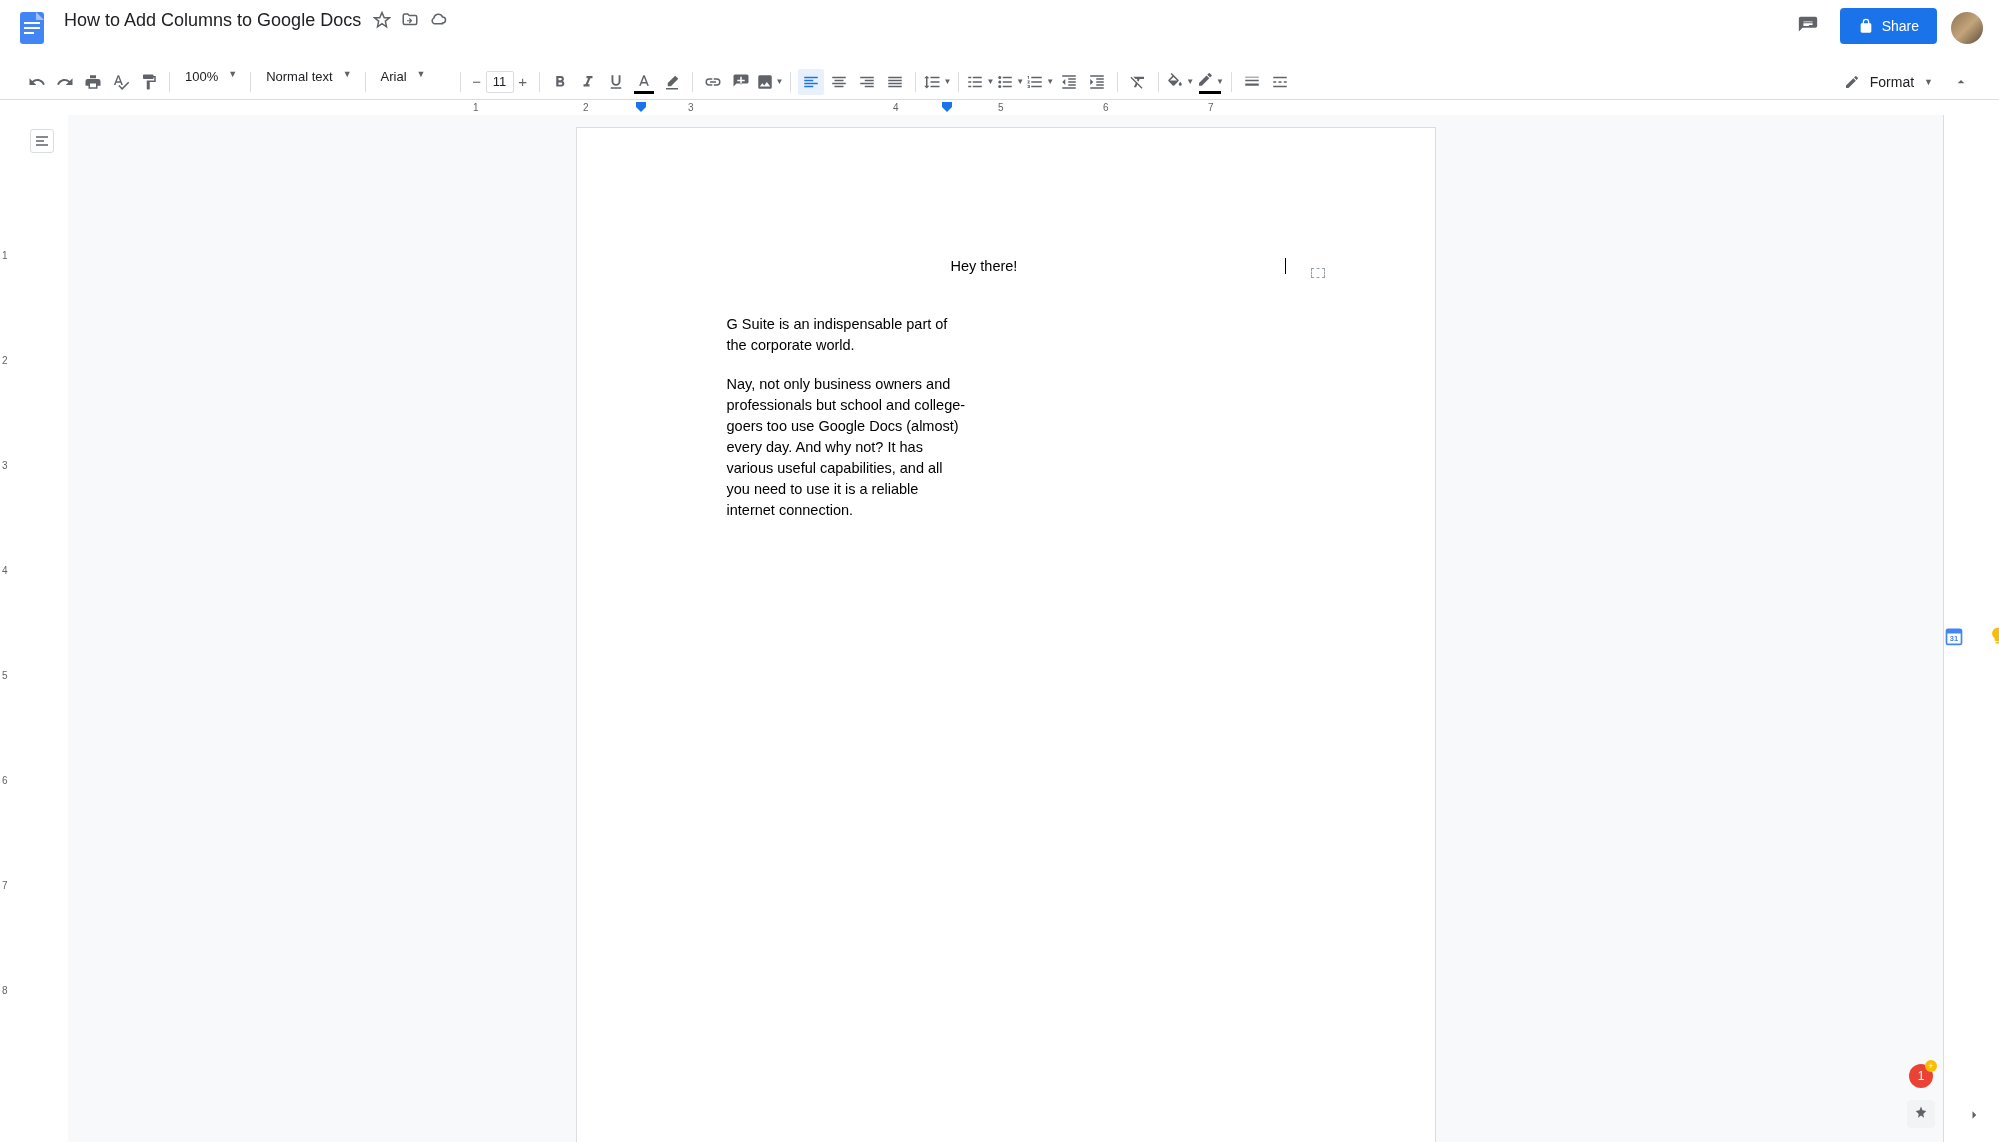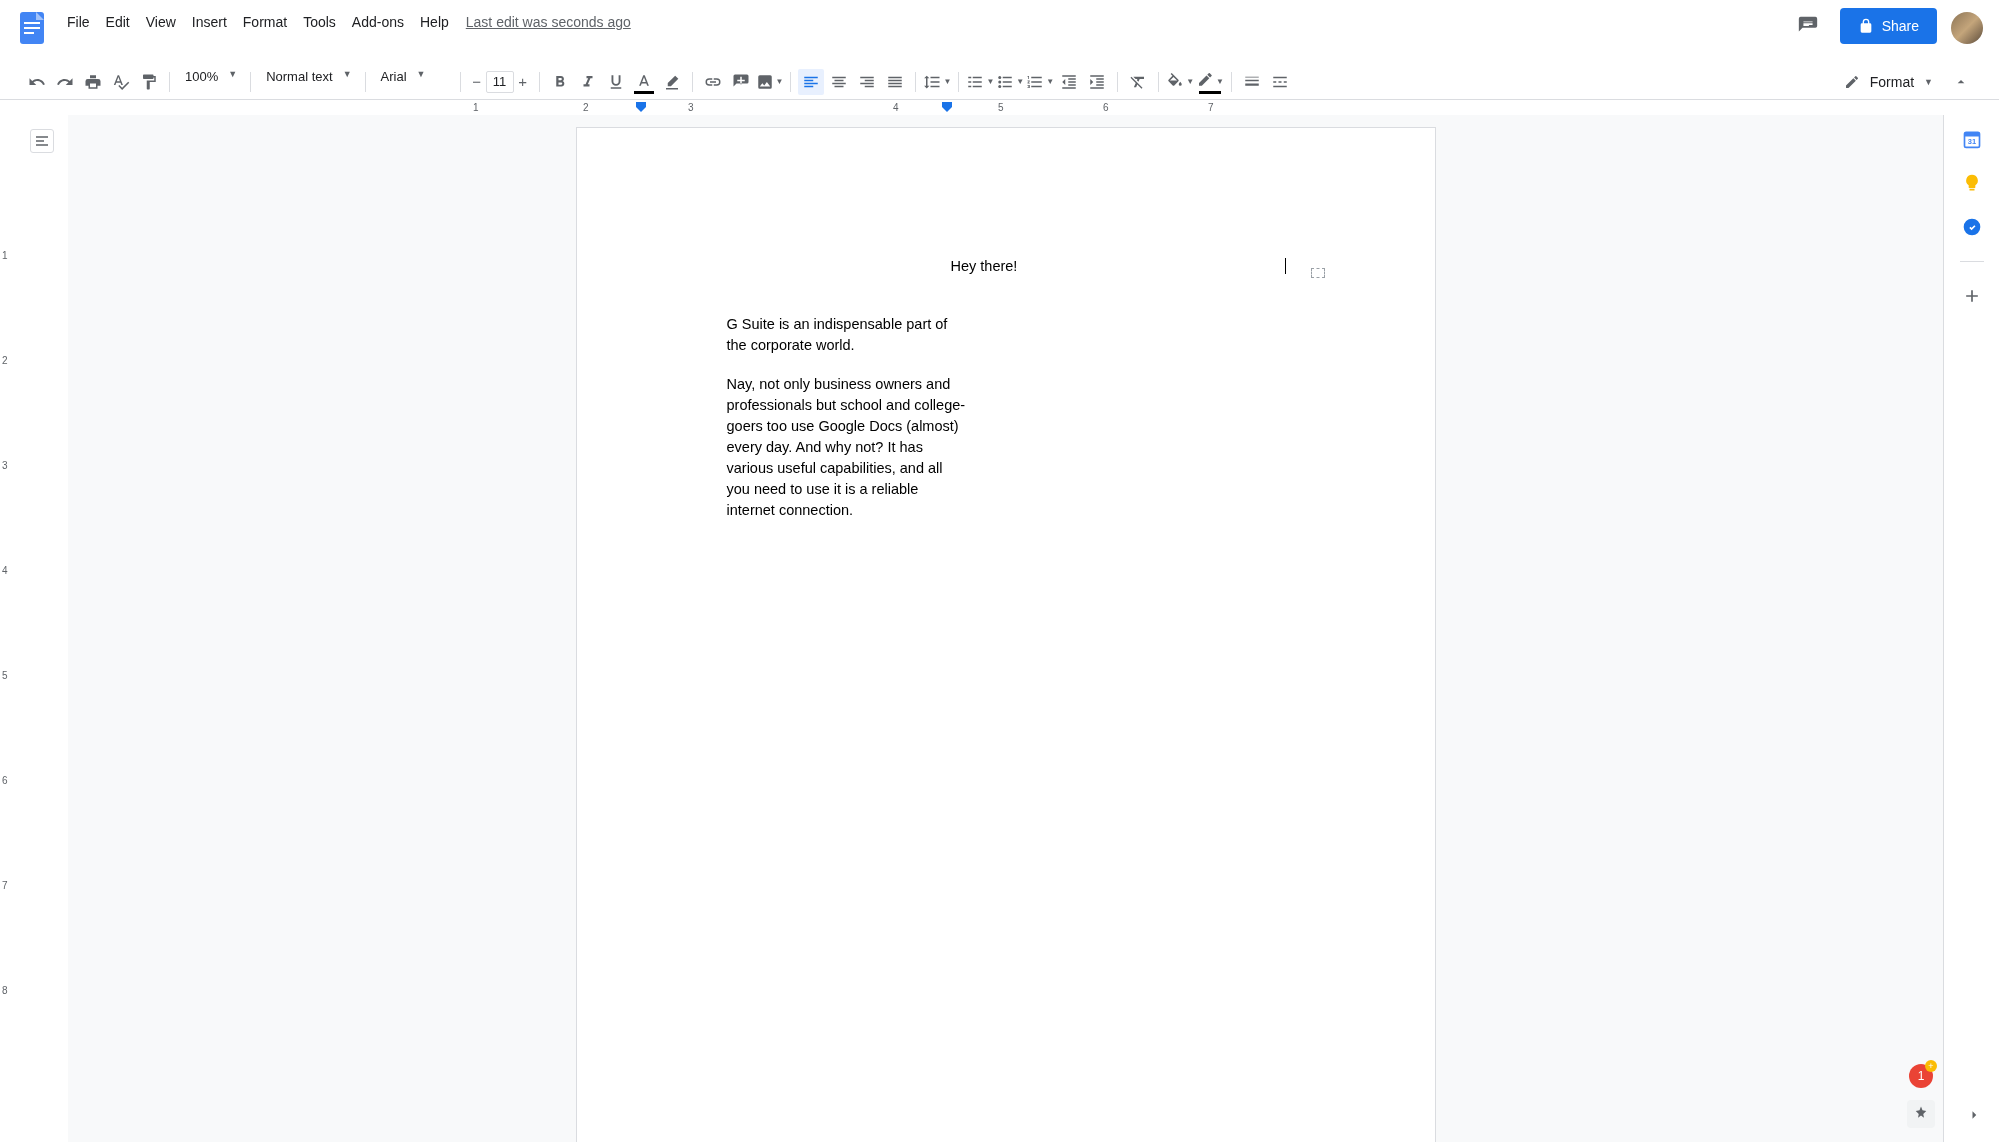--- a/index.html
+++ b/index.html
@@ -54,21 +54,21 @@
 .vruler-tick { position: absolute; left: 2px; color: #5f6368; font-size: 10px; }
 
 .canvas-area { flex: 1; background: #f8f9fa; overflow: auto; position: relative; }
 .page { width: 860px; min-height: 1115px; background: #fff; margin: 12px auto; border: 1px solid #dadce0; position: relative; padding: 130px 150px 100px 150px; }
 .col-break-indicator { position: absolute; right: 110px; top: 140px; width: 14px; height: 10px; border: 1px dashed #9aa0a6; cursor: pointer; }
 .doc-heading { font-size: 14.5px; color: #000; margin-left: 224px; margin-bottom: 40px; position: relative; }
 .doc-heading::after { content: ""; position: absolute; right: -1px; top: 0; bottom: 0; width: 1px; background: #000; }
 .doc-para { font-size: 14.5px; color: #000; line-height: 1.45; width: 240px; margin-bottom: 18px; }
 
 
-.right-panel { width: 56px; background: #fff; border-left: 1px solid #dadce0; display: flex; flex-direction: column; align-items: center; padding-top: 14px; gap: 24px; }
+.right-panel { width: 56px; background: #fff; border-left: 1px solid #dadce0; display: flex; flex-direction: row; align-items: center; padding-top: 14px; gap: 24px; }
 .rp-icon { width: 20px; height: 20px; cursor: pointer; display: flex; align-items: center; justify-content: center; }
 .rp-sep { width: 24px; height: 1px; background: #dadce0; }
 
 
 .float-bottom { position: fixed; right: 64px; bottom: 14px; display: flex; flex-direction: column; gap: 12px; align-items: center; }
 .notif-badge { width: 24px; height: 24px; background: #ea4335; border-radius: 50%; color: #fff; font-size: 12px; display: flex; align-items: center; justify-content: center; position: relative; cursor: pointer; }
 .notif-badge::after { content: "+"; position: absolute; top: -4px; right: -4px; width: 12px; height: 12px; background: #fbbc04; border-radius: 50%; font-size: 9px; color: #fff; display: flex; align-items: center; justify-content: center; }
 .explore-btn { width: 28px; height: 28px; background: #f1f3f4; border-radius: 4px; display: flex; align-items: center; justify-content: center; cursor: pointer; color: #5f6368; }
 .collapse-panel { position: fixed; right: 16px; bottom: 18px; cursor: pointer; color: #5f6368; }
 
@@ -83,30 +83,40 @@
   <div class="app-icon">
     <svg viewBox="0 0 36 36">
         <rect x="6" y="2" width="24" height="32" rx="3" fill="#4285f4"></rect>
         <rect x="10" y="12" width="16" height="2" fill="#fff"></rect>
         <rect x="10" y="17" width="16" height="2" fill="#fff"></rect>
         <rect x="10" y="22" width="10" height="2" fill="#fff"></rect>
         <path d="M22 2 L30 10 L22 10 Z" fill="#a1c2fa"></path>
       </svg>
   </div>
   <div class="header-center">
-    <div class="menu-row">
-      <span class="menu-item">File</span>
-      <span class="menu-item">Edit</span>
-      <span class="menu-item">View</span>
-      <span class="menu-item">Insert</span>
-      <span class="menu-item">Format</span>
-      <span class="menu-item">Tools</span>
-      <span class="menu-item">Add-ons</span>
-      <span class="menu-item">Help</span>
-      <span class="last-edit">Last edit was seconds ago</span>
+    <div class="title-row">
+      <span class="doc-title">How to Add Columns to Google Docs</span>
+      <div class="title-icons">
+        <span>
+            <svg class="icon-sm" viewBox="0 0 24 24" fill="none" stroke="#5f6368" stroke-width="2">
+              <path d="M12 2l3 7h7l-5.5 4.5L18 21l-6-4-6 4 1.5-7.5L2 9h7z"></path>
+            </svg>
+          </span>
+        <span>
+            <svg class="icon-sm" viewBox="0 0 24 24" fill="none" stroke="#5f6368" stroke-width="2">
+              <path d="M3 6a2 2 0 012-2h4l2 2h8a2 2 0 012 2v8a2 2 0 01-2 2H5a2 2 0 01-2-2V6z"></path>
+              <path d="M11 10l3 3-3 3M14 13H8" stroke-width="1.5"></path>
+            </svg>
+          </span>
+        <span>
+            <svg class="icon-sm" viewBox="0 0 24 24" fill="none" stroke="#5f6368" stroke-width="2">
+              <path d="M18 16a4 4 0 000-8 6 6 0 00-11.5 1.5A4 4 0 007 17h11z"></path>
+            </svg>
+          </span>
+      </div>
     </div>
   </div>
   <div class="header-right">
     <div class="comments-btn">
       <svg width="22" height="22" viewBox="0 0 24 24" fill="#5f6368">
           <path d="M20 2H4a2 2 0 00-2 2v14l4-4h14a2 2 0 002-2V4a2 2 0 00-2-2zM7 9h10v2H7zm6 3H7v-1h6zm4-4H7V7h10z"></path>
         </svg>
     </div>
     <button class="share-btn">
       <svg width="16" height="16" viewBox="0 0 24 24" fill="#fff">

